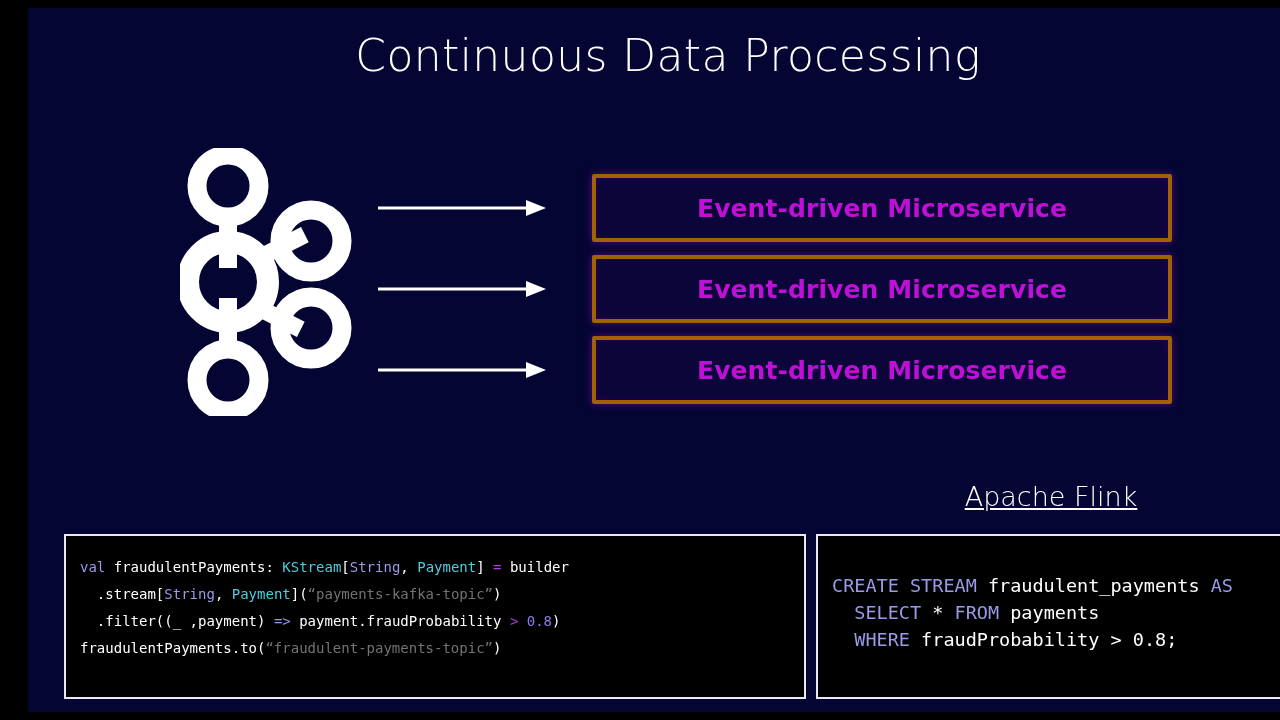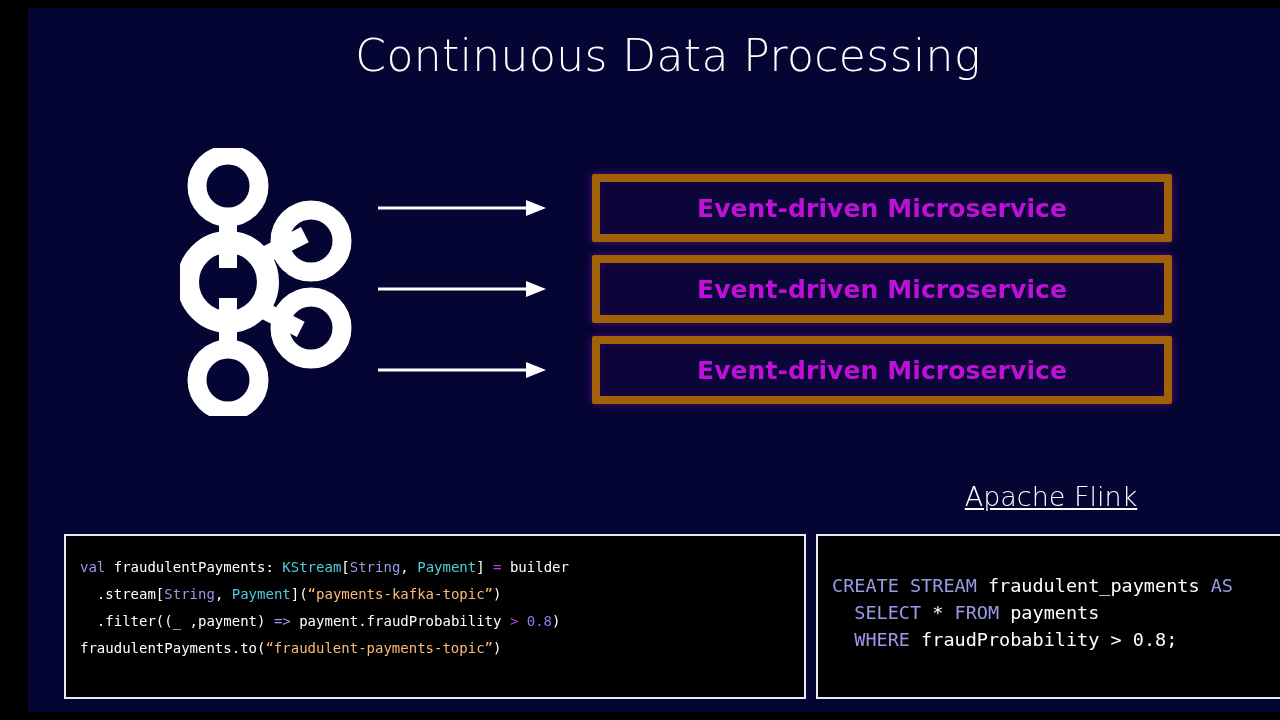--- a/index.html
+++ b/index.html
@@ -40,21 +40,21 @@
   .arrow-0 { top:190px; }
   .arrow-1 { top:271px; }
   .arrow-2 { top:352px; }
 
   
   .ms-box {
     position:absolute;
     left:564px;
     width:580px;
     height:68px;
-    border:8px solid #a16207;
+    border:4px solid #a16207;
     border-radius:2px;
     background:rgba(120,10,160,0.055);
     box-shadow:0 0 9px rgba(186,24,219,0.40), inset 0 0 9px rgba(186,24,219,0.12);
     display:flex;
     align-items:center;
     justify-content:center;
   }
   .ms-box-0 { top:166px; }
   .ms-box-1 { top:247px; }
   .ms-box-2 { top:328px; }
@@ -102,21 +102,21 @@
     font-size:18.5px;
     line-height:27px;
   }
   .code-line { display:block; }
 
   
   .t-plain   { color:#ffffff; }
   .t-kw      { color:#9a9ae8; }   
   .t-type    { color:#4ecde0; }   
   .t-typealt { color:#9a9ae8; }   
-  .t-str     { color:#fdba74; }   
+  .t-str     { color:#737373; }   
   .t-op      { color:#b23fe0; }   
   .t-num     { color:#8a7de8;text-align:right; }   
 </style>
 </head>
 <body>
 
 <div class="slide">
 
   <div class="title">Continuous Data Processing</div>
 

